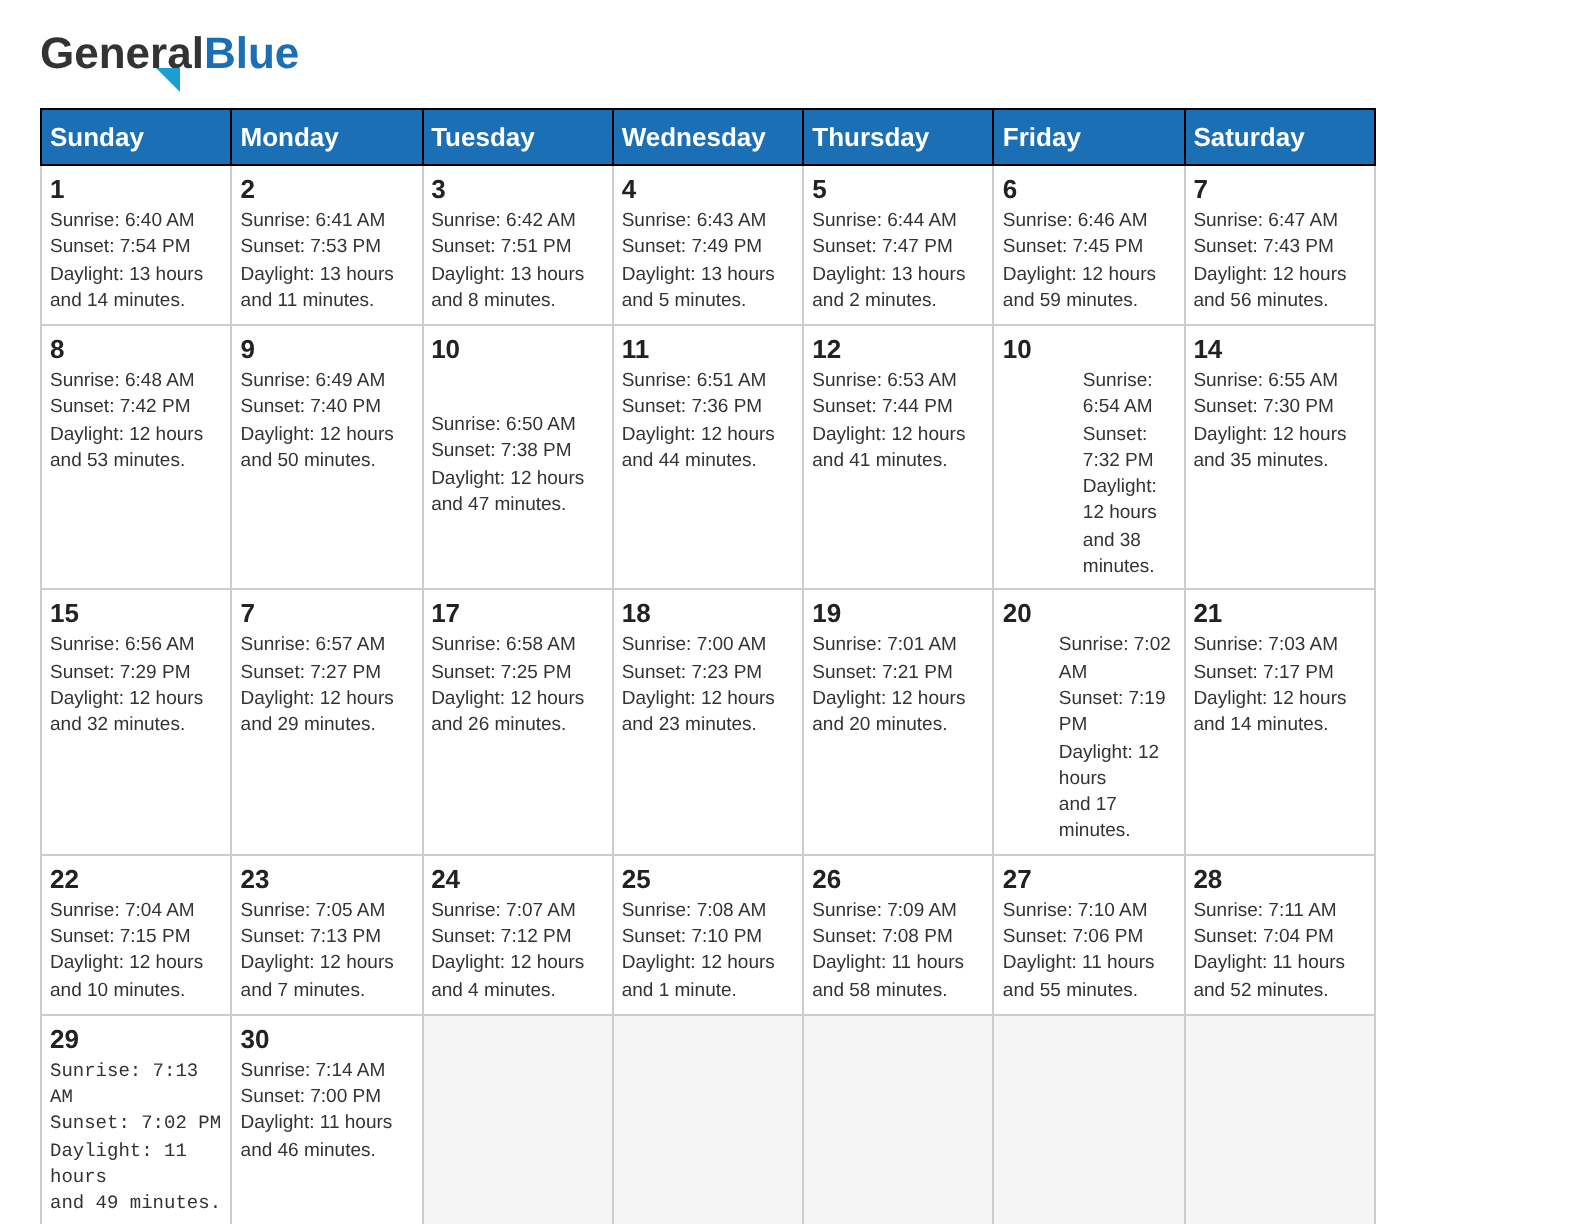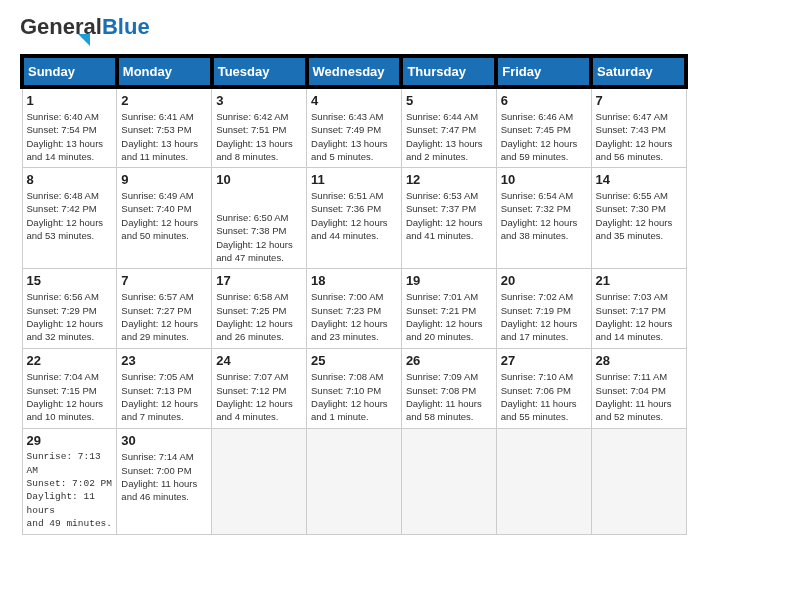--- a/index.html
+++ b/index.html
@@ -57,21 +57,21 @@
       border-collapse: collapse;
       table-layout: fixed;
     }
     thead tr th {
       background: #1a6fb5;
       color: #fff;
       font-size: 13px;
       font-weight: bold;
       padding: 6px 4px;
       text-align: left;
-      border: 4px solid #000000;
+      border: 1px solid #000000;
     }
     tbody tr td {
       border: 1px solid #ccc;
       vertical-align: top;
       padding: 4px 4px 4px 4px;
       font-size: 10px;
       color: #333;
       height: 80px;
       background: #fff;
     }
@@ -203,27 +203,27 @@
           <td>
             <span class="day-num">11</span>
             <div class="day-info" style="white-space: pre-line;">Sunrise: 6:51 AM
 Sunset: 7:36 PM
 Daylight: 12 hours
 and 44 minutes.</div>
           </td>
           <td>
             <span class="day-num">12</span>
             <div class="day-info" style="white-space: pre-line;">Sunrise: 6:53 AM
-Sunset: 7:37 PM
+Sunset: 7:44 PM
 Daylight: 12 hours
 and 41 minutes.</div>
           </td>
           <td>
             <span class="day-num">10</span>
-            <div class="day-info" style="white-space: pre-line;">Sunrise: 6:54 AM
+            <div class="day-info" style="white-space: pre-line; margin-left: 40px;">Sunrise: 6:54 AM
 Sunset: 7:32 PM
 Daylight: 12 hours
 and 38 minutes.</div>
           </td>
           <td>
             <span class="day-num">14</span>
             <div class="day-info" style="white-space: pre-line;">Sunrise: 6:55 AM
 Sunset: 7:30 PM
 Daylight: 12 hours
 and 35 minutes.</div>
@@ -260,21 +260,21 @@
           </td>
           <td>
             <span class="day-num">19</span>
             <div class="day-info" style="white-space: pre-line;">Sunrise: 7:01 AM
 Sunset: 7:21 PM
 Daylight: 12 hours
 and 20 minutes.</div>
           </td>
           <td>
             <span class="day-num">20</span>
-            <div class="day-info" style="white-space: pre-line;">Sunrise: 7:02 AM
+            <div class="day-info" style="white-space: pre-line; margin-left: 28px;">Sunrise: 7:02 AM
 Sunset: 7:19 PM
 Daylight: 12 hours
 and 17 minutes.</div>
           </td>
           <td>
             <span class="day-num">21</span>
             <div class="day-info" style="white-space: pre-line;">Sunrise: 7:03 AM
 Sunset: 7:17 PM
 Daylight: 12 hours
 and 14 minutes.</div>

